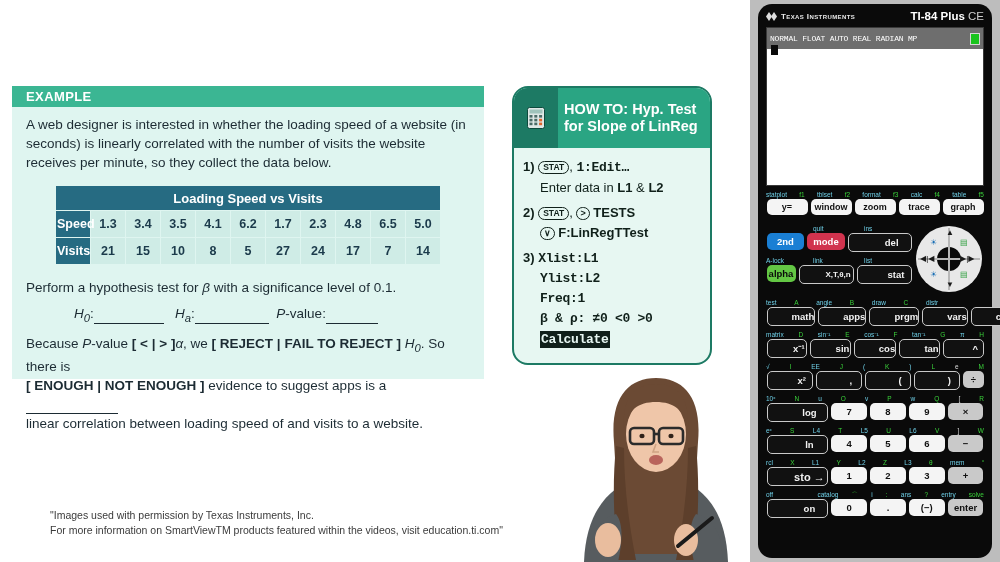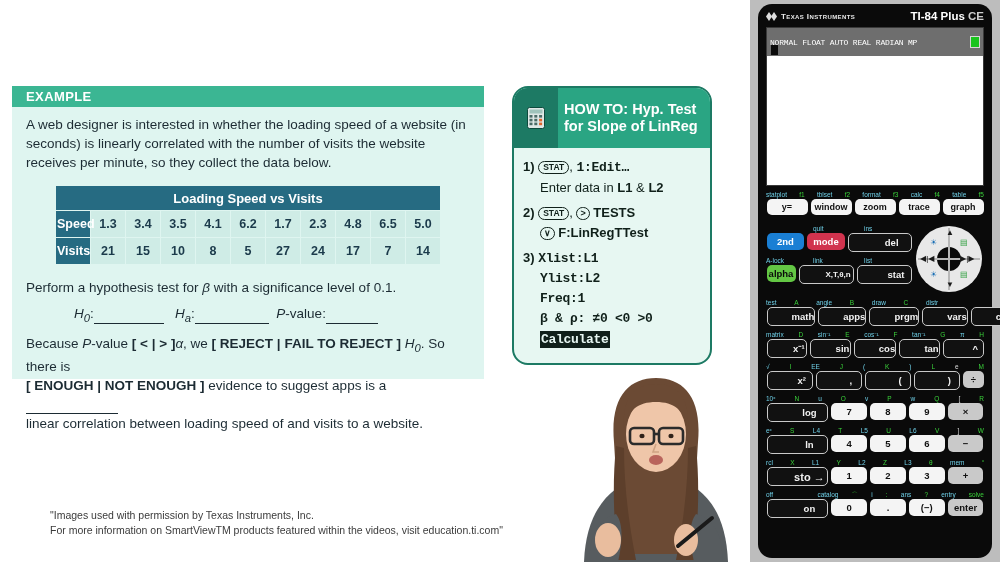--- a/index.html
+++ b/index.html
@@ -113,27 +113,27 @@
   #calc-brand{
     height:18px;display:flex;align-items:center;
     padding:3px 8px 0 8px;justify-content:space-between;
   }
   #ti-logo{display:flex;align-items:center;gap:4px;}
   #ti-logo .txt{
     color:#e8e8e8;font-size:8px;letter-spacing:.4px;
     font-variant:small-caps;font-weight:bold;
   }
   #model-name{color:#ffffff;font-size:11.5px;font-weight:bold;}
-  #model-name .ce{color:#cfcfcf;font-weight:bold;}
+  #model-name .ce{color:#cfcfcf;font-weight:normal;}
   #calc-screen{
     margin:2px 8px 0 8px;background:#ffffff;height:157px;
     border:1px solid #3a3a3a;position:relative;
   }
   #status-bar{
-    background:#6e6e6e;height:28px;display:flex;align-items:center;
+    background:#6e6e6e;height:21px;display:flex;align-items:center;
     justify-content:space-between;padding:0 3px;
   }
   #status-text{
     color:#ffffff;font-family:"Liberation Mono", monospace;
     font-size:8px;letter-spacing:-.2px;
   }
   #battery{
     width:8px;height:10px;background:#19c41d;border:1px solid #d6d6d6;
     position:relative;
   }

